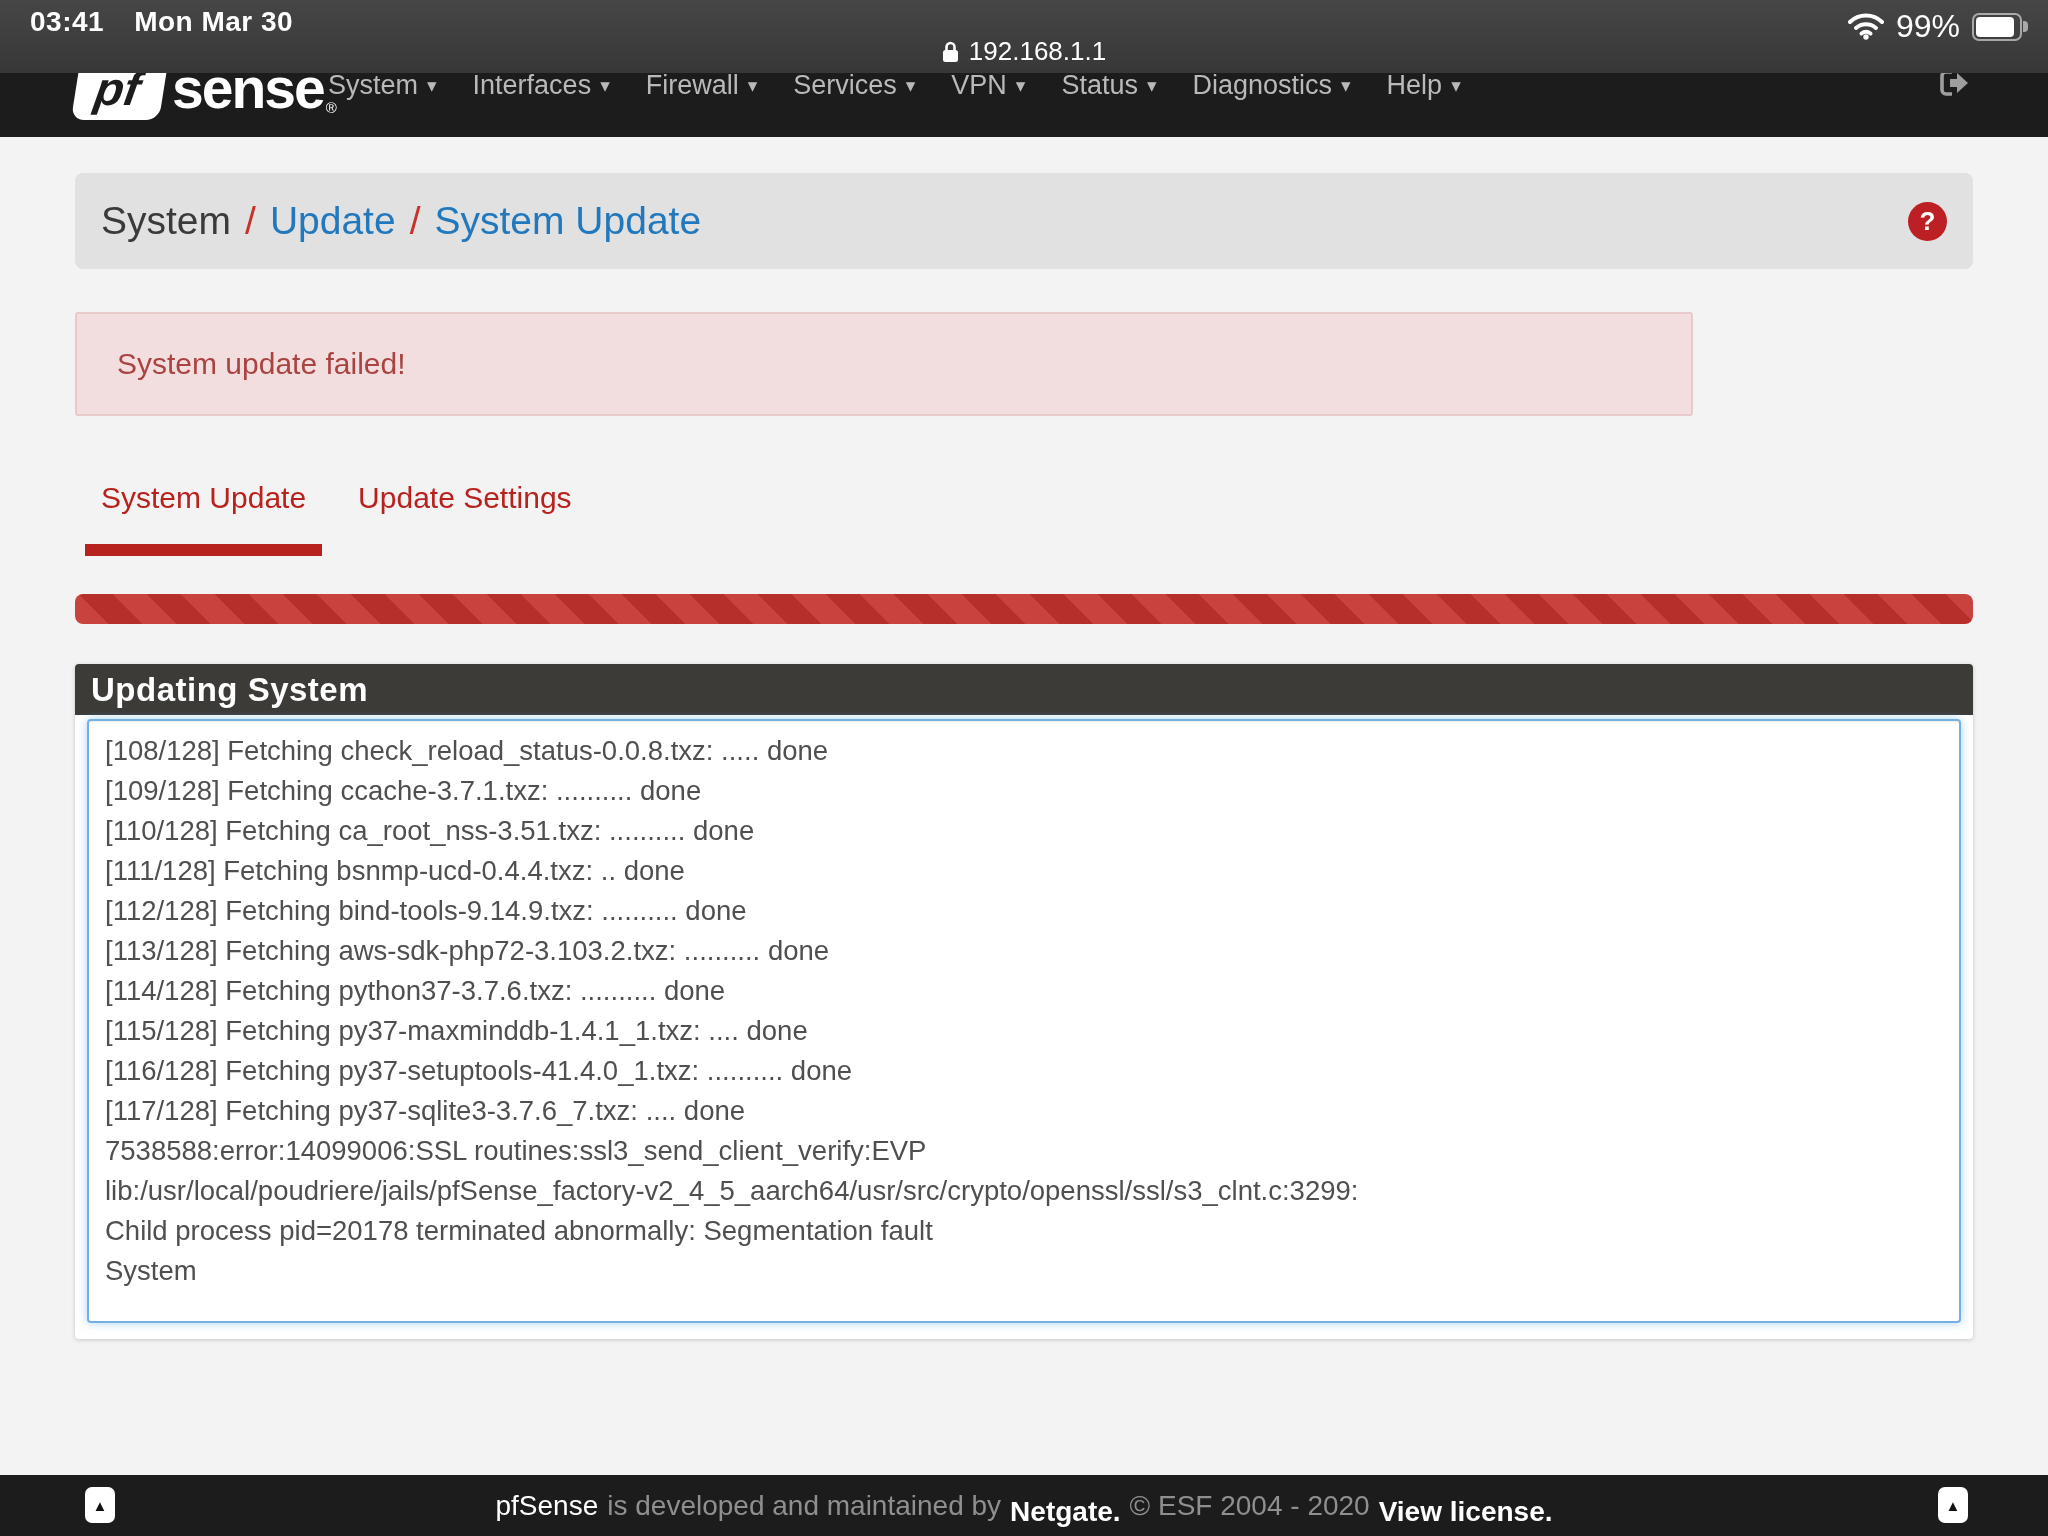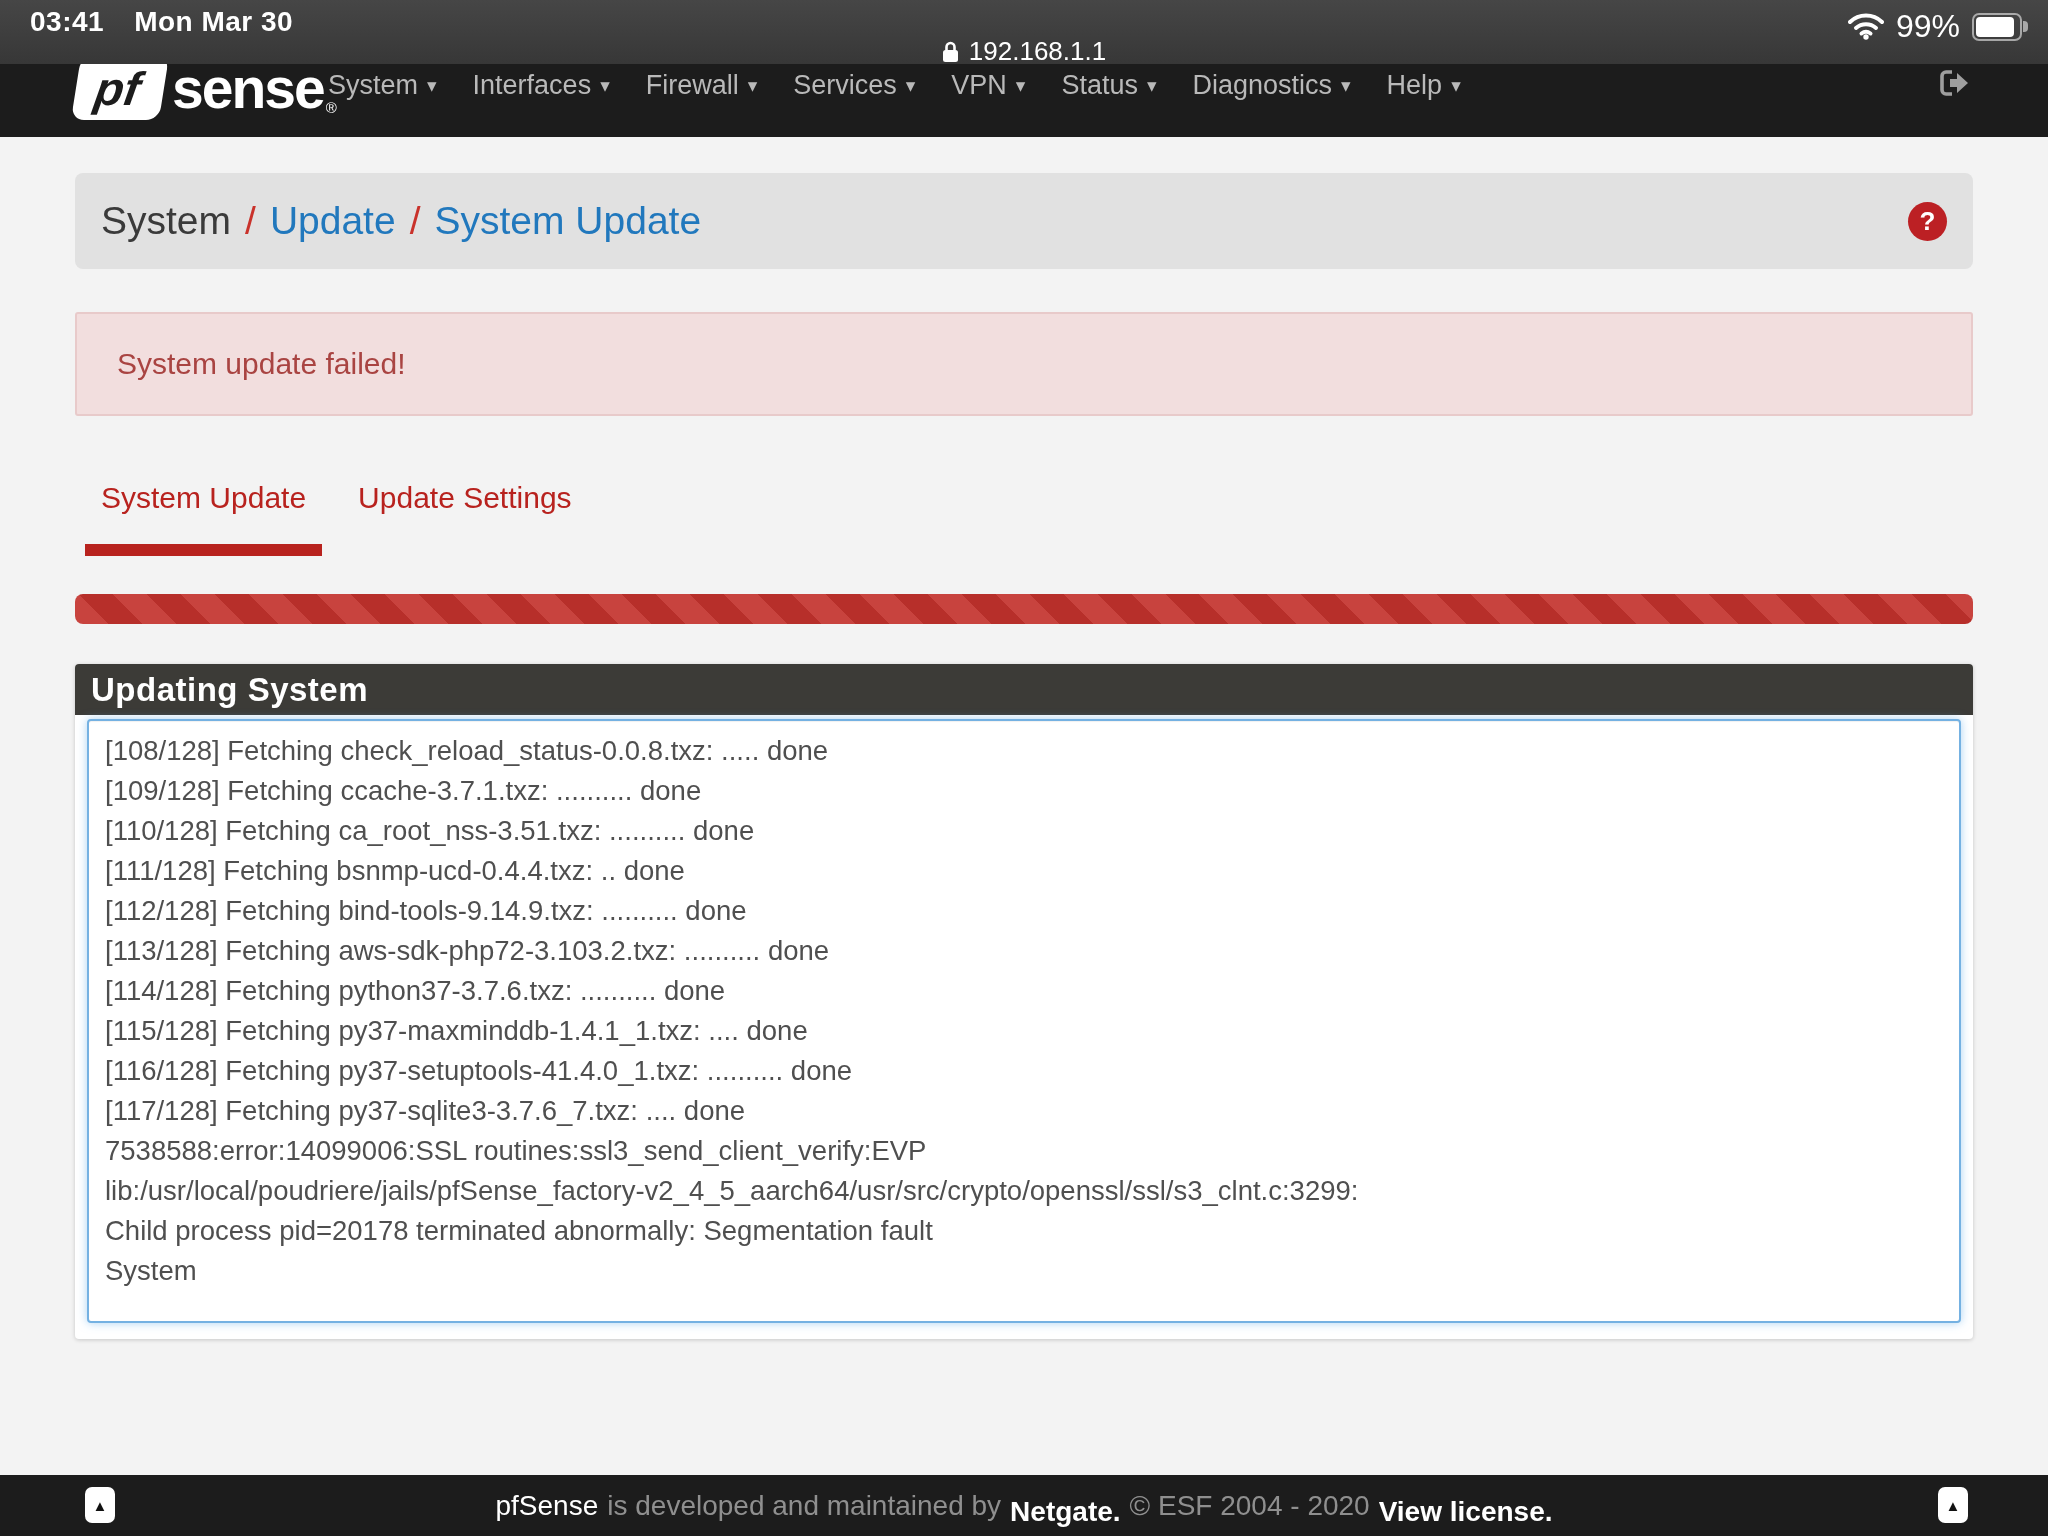--- a/index.html
+++ b/index.html
@@ -1,20 +1,20 @@
 <!DOCTYPE html>
 <html><head>
 <meta charset="utf-8">
 <style>
   html,body{margin:0;padding:0;background:#202020;}
   #page{position:relative;width:2048px;height:1536px;background:#f3f3f3;overflow:hidden;
         font-family:"Liberation Sans",sans-serif;}
 
   
-  .statusbar{position:absolute;left:0;top:0;width:2048px;height:64px;z-index:30;
+  .statusbar{position:absolute;left:0;top:0;width:2048px;height:73px;z-index:30;
              background:linear-gradient(180deg,#464646,#373737);color:#fff;}
   .sb-left{position:absolute;left:30px;top:6px;display:flex;gap:30px;
            font-size:28px;font-weight:600;letter-spacing:.5px;}
   .sb-center{position:absolute;left:0;right:0;top:36px;display:flex;justify-content:center;
              align-items:center;gap:10px;font-size:26px;font-weight:500;}
   .sb-right{position:absolute;right:26px;top:8px;display:flex;align-items:center;gap:12px;
             font-size:32px;font-weight:500;}
   .battery{position:relative;width:46px;height:24px;border:2px solid rgba(255,255,255,.55);
            border-radius:7px;}
   .battery .fill{position:absolute;left:2px;top:2px;bottom:2px;width:38px;background:#fff;border-radius:4px;}
@@ -38,21 +38,21 @@
   .crumb-panel{position:absolute;left:75px;top:173px;width:1898px;height:96px;background:#e1e1e1;
                border-radius:8px;display:flex;align-items:center;padding:0 26px;box-sizing:border-box;
                font-size:39px;}
   .bc-root{color:#3a3a3a;}
   .bc-sep{color:#c9322b;margin:0 14px;}
   .bc-link{color:#2178bd;cursor:pointer;}
   .crumb-help{margin-left:auto;width:39px;height:39px;border-radius:50%;background:#bc2024;color:#fff;
               font-size:26px;font-weight:700;display:flex;align-items:center;justify-content:center;cursor:pointer;}
 
   
-  .alert{position:absolute;left:75px;top:312px;width:1898px;height:104px;box-sizing:border-box;
+  .alert{position:absolute;left:75px;top:312px;width:1618px;height:104px;box-sizing:border-box;
          background:#f2dede;border:2px solid #e8caca;border-radius:3px;display:flex;align-items:center;
          padding-left:40px;color:#a94442;font-size:30px;}
 
   
   .tabs{position:absolute;left:85px;top:480px;display:flex;gap:20px;}
   .tab{font-size:30px;color:#b8221e;padding:0 16px 28px;line-height:36px;cursor:pointer;}
   .tab.active{border-bottom:12px solid #b8221e;}
 
   
   .progress{position:absolute;left:75px;top:594px;width:1898px;height:30px;border-radius:8px;

